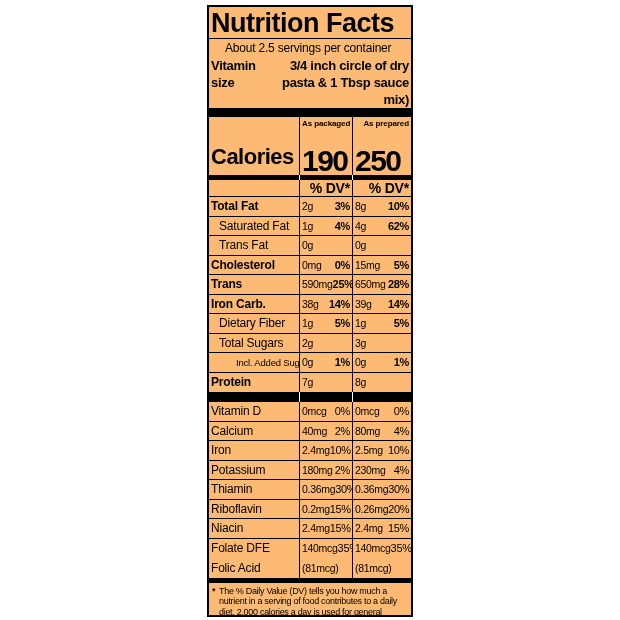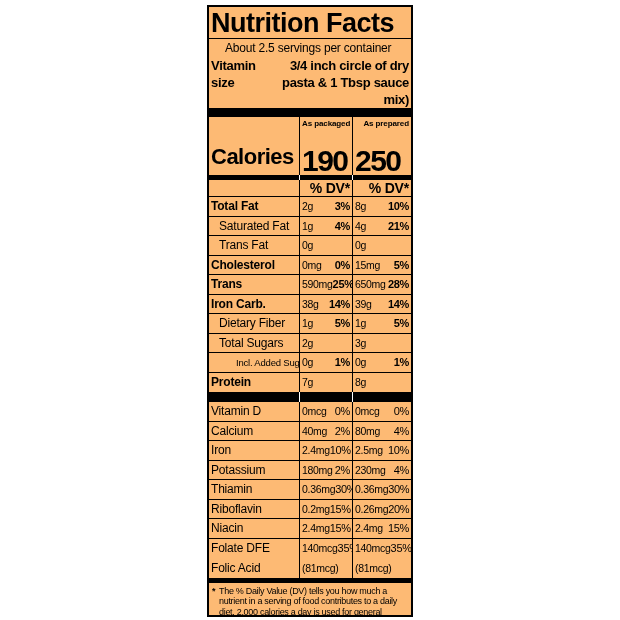--- a/index.html
+++ b/index.html
@@ -117,21 +117,21 @@
     </div>
   </div>
       <div class="grid-row row nrow sub">
     <div class="cell label-cell rname">Saturated Fat</div>
     <div class="cell val-cell pkg">
       <span class="amt">1g</span>
       <span class="dv">4%</span>
     </div>
     <div class="cell val-cell prep">
       <span class="amt">4g</span>
-      <span class="dv">21%</span>
+      <span class="dv">62%</span>
     </div>
   </div>
       <div class="grid-row row nrow sub">
     <div class="cell label-cell rname">Trans Fat</div>
     <div class="cell val-cell pkg">
       <span class="amt">0g</span>
       <span class="dv"></span>
     </div>
     <div class="cell val-cell prep">
       <span class="amt">0g</span>

